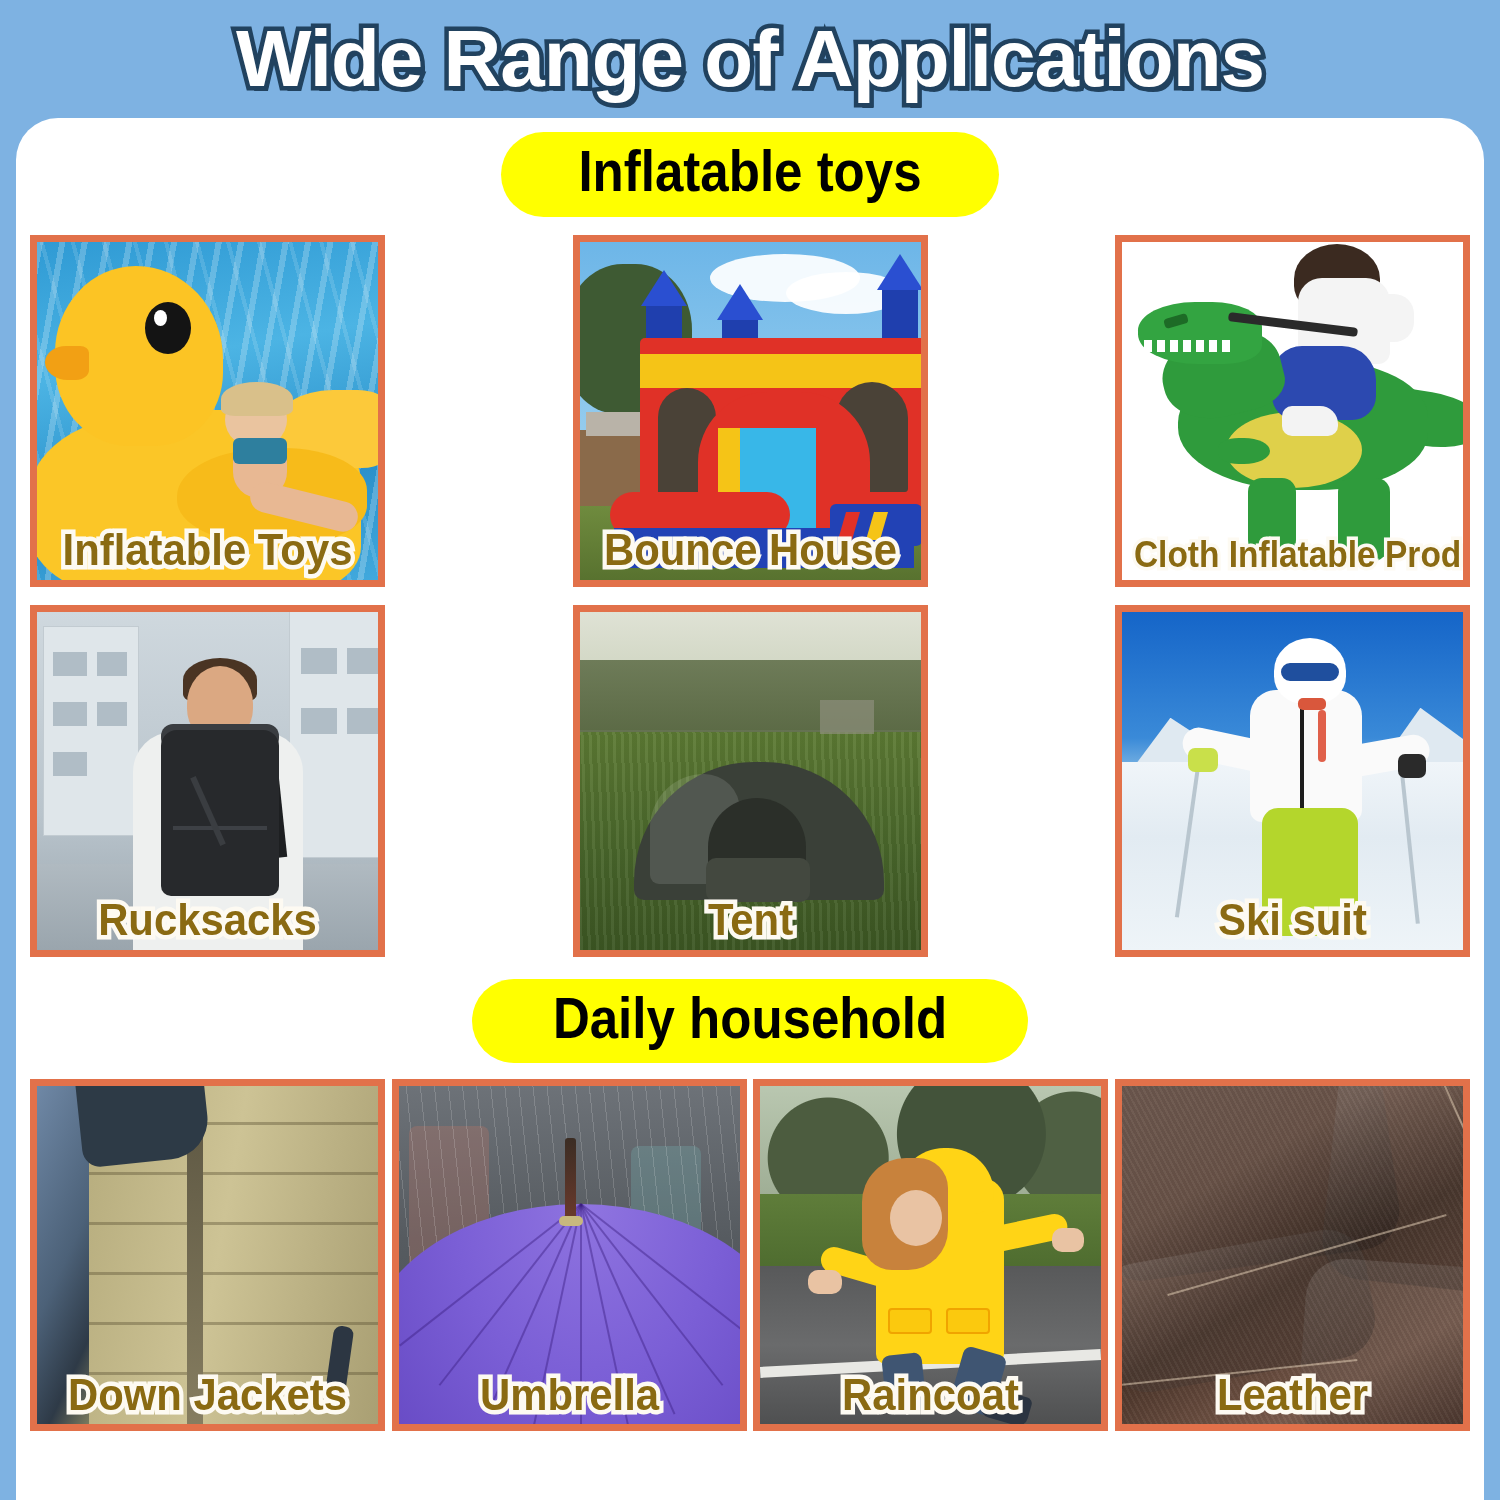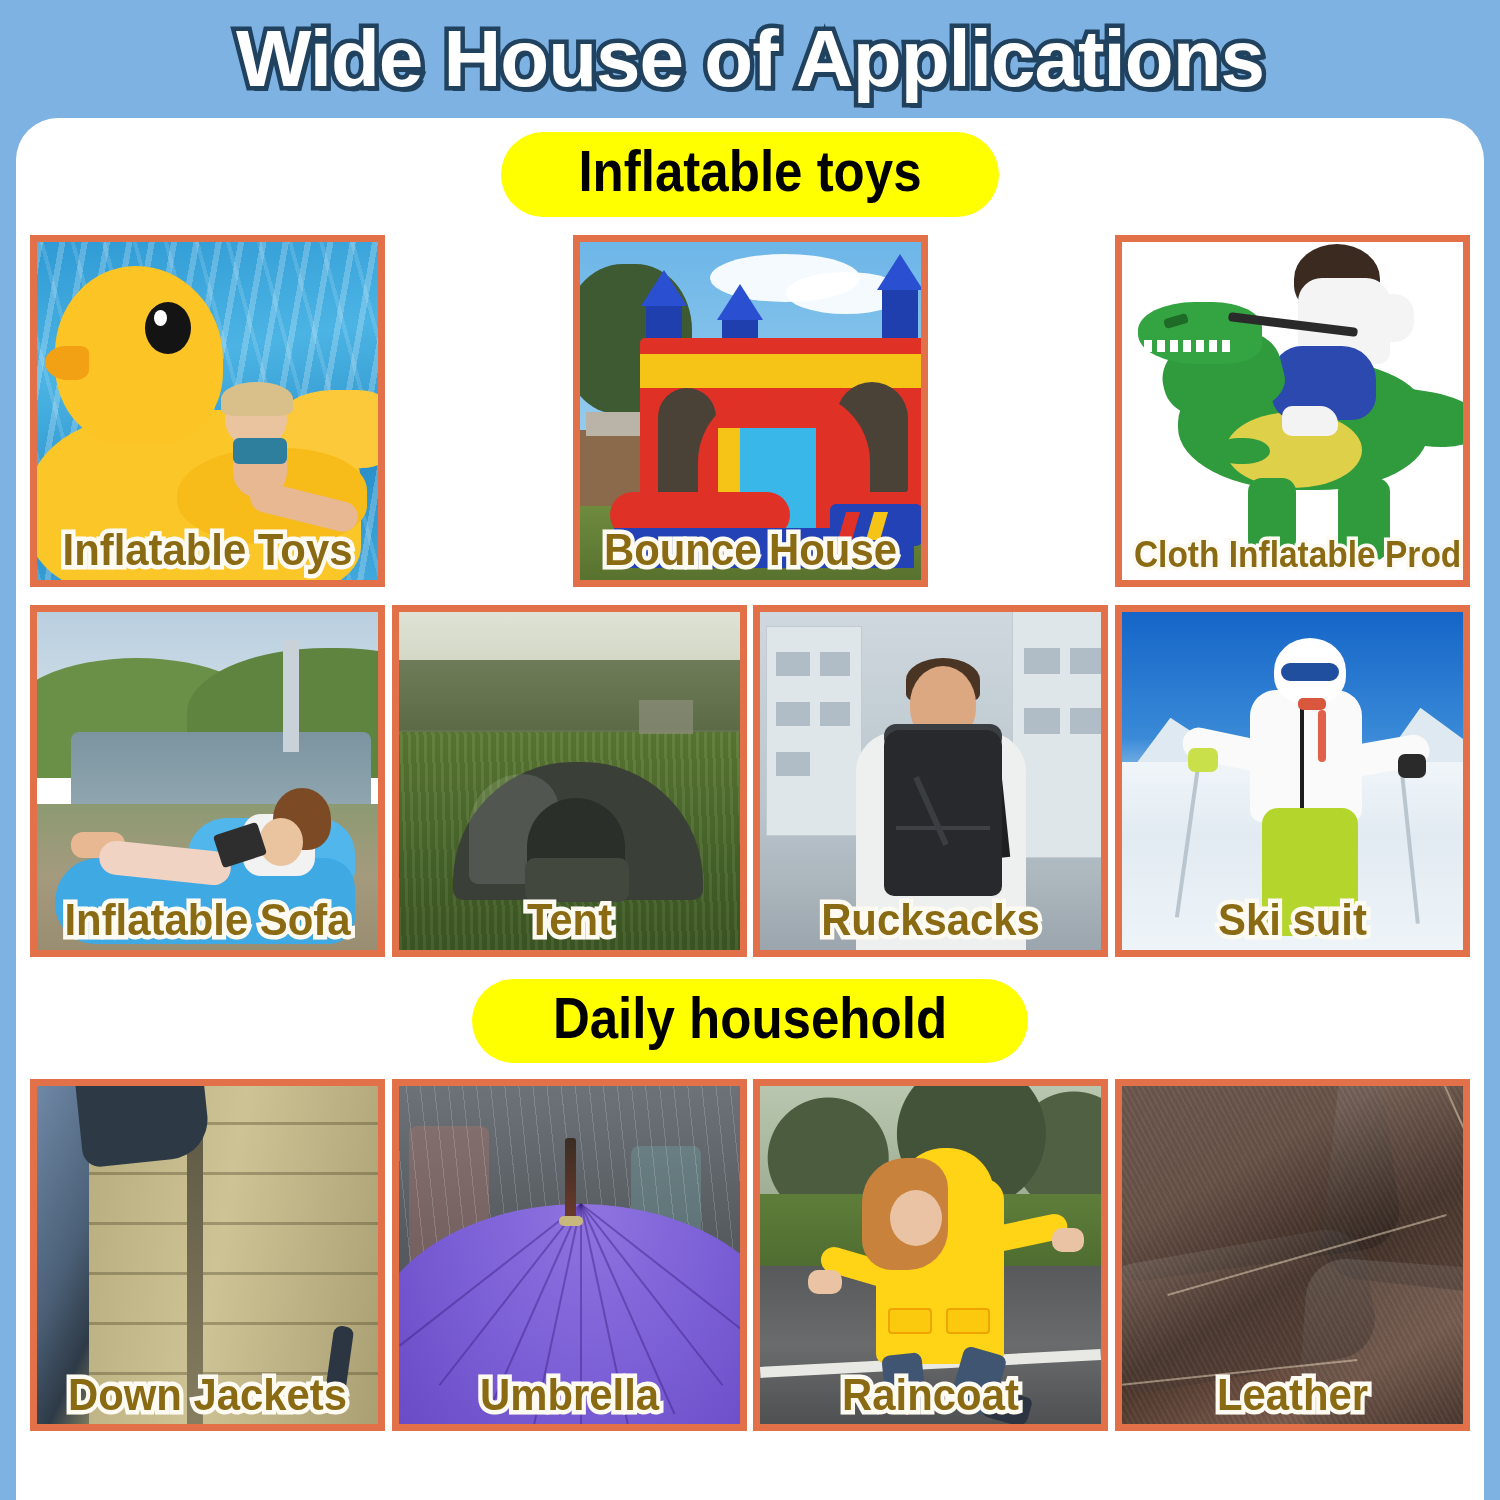--- a/index.html
+++ b/index.html
@@ -255,21 +255,21 @@
   .lt-cushion { position:absolute; background: linear-gradient(160deg, rgba(255,255,255,.12), rgba(0,0,0,.25)); border-radius: 40px; }
   .lt-seam { position:absolute; height: 2px; background: rgba(225,205,180,.55); }
   .lt-grain { position:absolute; inset:0; background: repeating-linear-gradient(62deg, rgba(255,255,255,.035) 0 2px, rgba(0,0,0,.045) 2px 5px); }
 </style>
 </head>
 <body>
 
 <div id="page">
 
   <div class="title-bar">
-    <div class="main-title">Wide House of Applications</div>
+    <div class="main-title">Wide Range of Applications</div>
   </div>
 
   <div class="panel">
 
     <div class="badge-row" style="margin-top:14px;">
       <div class="badge">
         <span class="badge-text">Inflatable toys</span>
       </div>
     </div>
 
@@ -343,53 +343,20 @@
           <div class="sh" style="left:246px;top:52px;width:46px;height:48px;background:#f4f4f4;border-radius:20px;"></div>
         </div>
         <div class="card-label small">Cloth Inflatable Products</div>
       </div>
 
     </div>
 
 
     <div class="grid" style="margin-top:18px;">
 
-      <div class="card">
-        <div class="photo">
-          <div class="sh lake-sky"></div>
-          <div class="sh lake-hill"></div>
-          <div class="sh lake-hill2"></div>
-          <div class="sh lake-water"></div>
-          <div class="sh lake-ground"></div>
-          <div class="sh" style="left:246px;top:28px;width:16px;height:112px;background:#c9d2d8;"></div>
-          <div class="sh sofa-back"></div>
-          <div class="sh sofa"></div>
-          <div class="sh" style="left:34px;top:220px;width:54px;height:26px;background:#e8b893;border-radius:12px;"></div>
-          <div class="sh" style="left:62px;top:234px;width:132px;height:34px;background:#f0d3c2;border-radius:18px;transform:rotate(6deg);"></div>
-          <div class="sh girl-top"></div>
-          <div class="sh girl-hair2"></div>
-          <div class="sh" style="left:222px;top:206px;width:44px;height:48px;background:#eac49f;border-radius:50%;"></div>
-          <div class="sh tablet"></div>
-        </div>
-        <div class="card-label">Inflatable Sofa</div>
-      </div>
-
-      <div class="card">
-        <div class="photo">
-          <div class="sh tent-sky"></div>
-          <div class="sh tent-trees"></div>
-          <div class="sh tent-grass"></div>
-          <div class="sh" style="left:240px;top:88px;width:54px;height:34px;background:#8d8f7c;opacity:.7;"></div>
-          <div class="sh tent-body"></div>
-          <div class="sh tent-sheen"></div>
-          <div class="sh tent-door"></div>
-          <div class="sh" style="left:126px;top:246px;width:104px;height:44px;background:#43483f;border-radius:10px;"></div>
-        </div>
-        <div class="card-label">Tent</div>
-      </div>
 
       <div class="card">
         <div class="photo">
           <div class="sh city-bg"></div>
           <div class="sh bldg" style="left:6px;top:14px;width:96px;height:210px;"></div>
           <div class="sh bldg" style="left:252px;top:-4px;width:104px;height:250px;"></div>
           <div class="sh bldg-win" style="left:16px;top:40px;width:34px;height:24px;"></div>
           <div class="sh bldg-win" style="left:60px;top:40px;width:30px;height:24px;"></div>
           <div class="sh bldg-win" style="left:16px;top:90px;width:34px;height:24px;"></div>
           <div class="sh bldg-win" style="left:60px;top:90px;width:30px;height:24px;"></div>
@@ -407,20 +374,34 @@
           <div class="sh pack-roll"></div>
           <div class="sh pack"></div>
           <div class="sh" style="left:136px;top:214px;width:94px;height:4px;background:#3d4045;"></div>
           <div class="sh" style="left:168px;top:162px;width:6px;height:74px;background:#3a3d41;transform:rotate(-24deg);"></div>
         </div>
         <div class="card-label">Rucksacks</div>
       </div>
 
       <div class="card">
         <div class="photo">
+          <div class="sh tent-sky"></div>
+          <div class="sh tent-trees"></div>
+          <div class="sh tent-grass"></div>
+          <div class="sh" style="left:240px;top:88px;width:54px;height:34px;background:#8d8f7c;opacity:.7;"></div>
+          <div class="sh tent-body"></div>
+          <div class="sh tent-sheen"></div>
+          <div class="sh tent-door"></div>
+          <div class="sh" style="left:126px;top:246px;width:104px;height:44px;background:#43483f;border-radius:10px;"></div>
+        </div>
+        <div class="card-label">Tent</div>
+      </div>
+
+      <div class="card">
+        <div class="photo">
           <div class="sh ski-sky"></div>
           <div class="sh ski-mtn" style="left:-20px;top:106px;width:180px;height:92px;clip-path:polygon(0 100%,38% 0,74% 46%,100% 100%);"></div>
           <div class="sh ski-mtn" style="left:228px;top:96px;width:160px;height:100px;clip-path:polygon(0 100%,44% 0,78% 40%,100% 100%);"></div>
           <div class="sh ski-snow"></div>
           <div class="sh ski-pole" style="left:64px;top:146px;height:160px;transform:rotate(8deg);"></div>
           <div class="sh ski-pole" style="left:286px;top:162px;height:150px;transform:rotate(-6deg);"></div>
           <div class="sh ski-arm" style="left:60px;top:122px;width:94px;height:32px;transform:rotate(12deg);"></div>
           <div class="sh ski-arm" style="left:216px;top:128px;width:92px;height:32px;transform:rotate(-10deg);"></div>
           <div class="sh ski-jacket"></div>
           <div class="sh" style="left:178px;top:84px;width:4px;height:120px;background:#1d1d1d;"></div>

